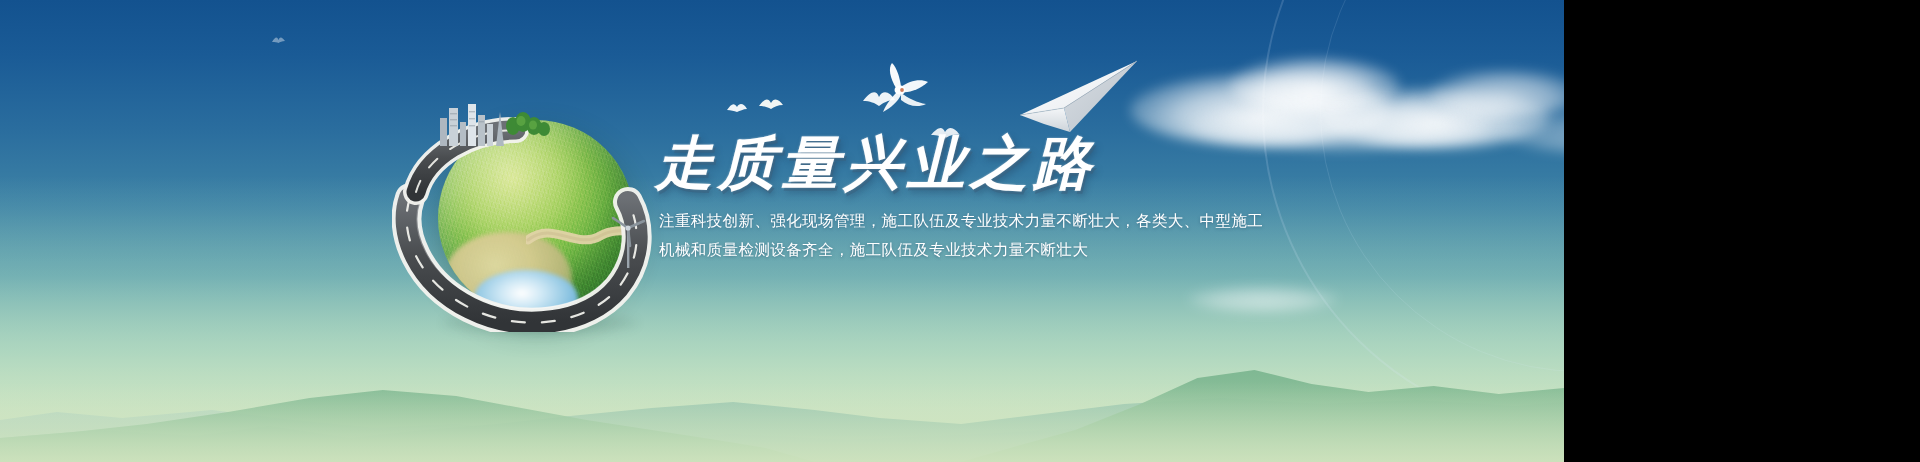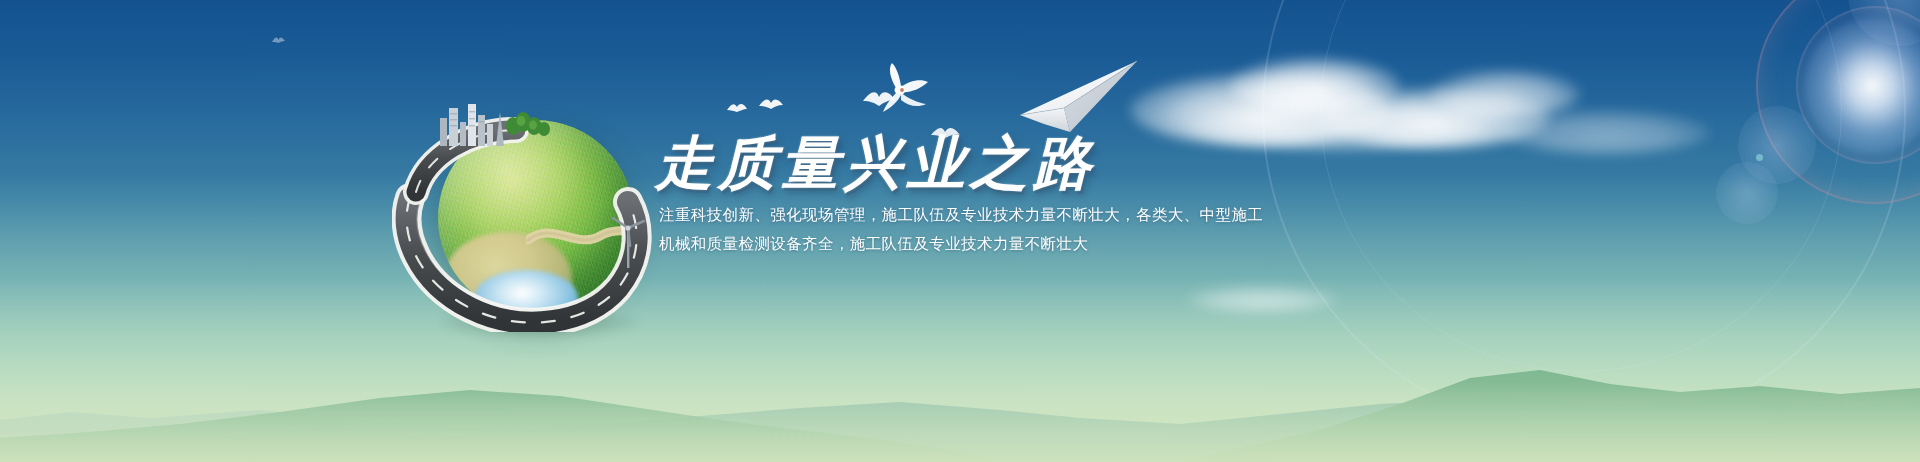--- a/index.html
+++ b/index.html
@@ -6,21 +6,21 @@
     margin: 0;
     padding: 0;
     background: #000;
   }
   body {
     font-family: "DejaVu Sans", "Liberation Sans", sans-serif;
   }
 
   .banner {
     position: relative;
-    width: 1920px;
+    width: 1564px;
     height: 462px;
     overflow: hidden;
     background: linear-gradient(to bottom,
         #13528f 0%,
         #1a5b96 12%,
         #2a6d9e 28%,
         #3f84a6 45%,
         #5ea0ab 60%,
         #86bdb3 72%,
         #a9d2b8 82%,
@@ -236,21 +236,21 @@
     font-style: italic;
     letter-spacing: 5px;
     color: #ffffff;
     white-space: nowrap;
     text-shadow:
       2px 3px 0 rgba(58,96,126,0.55),
       3px 5px 7px rgba(30,60,90,0.40),
       0 0 2px rgba(255,255,255,0.55);
   }
   .subcopy {
-    margin: 8px 0 0 4px;
+    margin: 14px 0 0 4px;
     font-size: 15.5px;
     line-height: 1.85;
     color: #ffffff;
     letter-spacing: 0.4px;
     text-shadow: 0 1px 3px rgba(40,80,110,0.55);
     white-space: nowrap;
   }
   .subcopy .line { display: block; }
 
   

